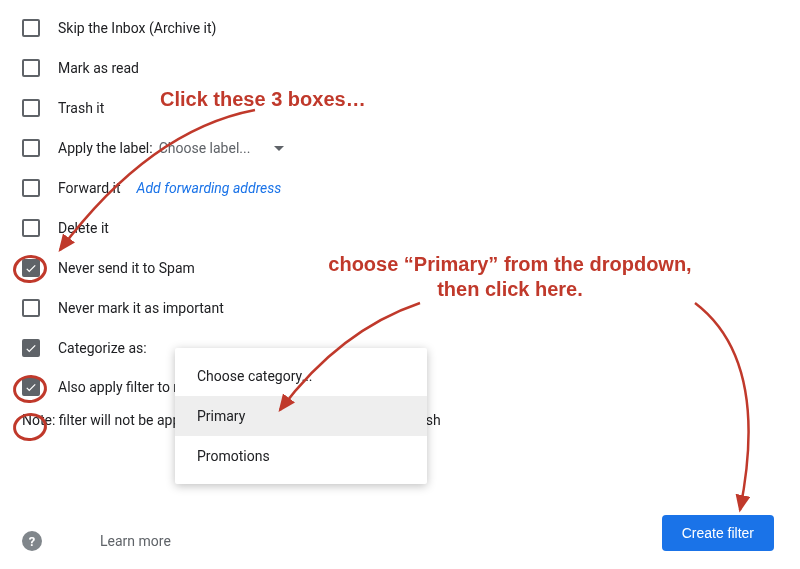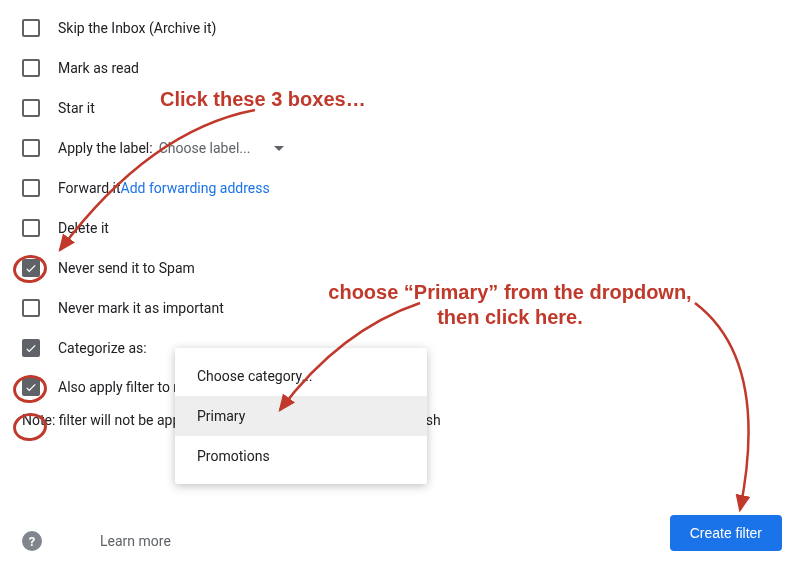--- a/index.html
+++ b/index.html
@@ -56,22 +56,23 @@
     width: 14px;
     height: 14px;
     fill: #fff;
   }
   .lbl {
     color: #202124;
     font-size: 14px;
     white-space: nowrap;
   }
   .extra {
-    margin-left: 0;
+    margin-left: 16px;
     white-space: nowrap;
+    font-style: italic;
   }
   .dropdown-inline {
     display: inline-flex;
     align-items: center;
     color: #5f6368;
     cursor: pointer;
     margin-left: 6px;
   }
   .dropdown-caret {
     margin-left: 24px;
@@ -110,21 +111,21 @@
     margin-right: 14px;
   }
   .learn {
     color: #5f6368;
     font-size: 14px;
     cursor: pointer;
     margin-left: 44px;
   }
   .primary-btn {
     position: absolute;
-    right: 18px;
+    right: 26px;
     bottom: 18px;
     background: #1a73e8;
     color: #fff;
     font-size: 14px;
     font-weight: 500;
     padding: 10px 20px;
     border-radius: 4px;
     border: none;
     cursor: pointer;
   }
@@ -203,21 +204,21 @@
     <div class="cb-wrap">
         <div class="cb"></div>
       </div>
     <span class="lbl">Mark as read</span>
   </div>
 
   <div class="row">
     <div class="cb-wrap">
         <div class="cb"></div>
       </div>
-    <span class="lbl">Star it</span>
+    <span class="lbl">Trash it</span>
   </div>
 
   <div class="row">
     <div class="cb-wrap">
         <div class="cb"></div>
       </div>
     <span class="lbl">Apply the label:</span>
     <span class="dropdown-inline">
       <span>Choose label...</span>
       <span class="dropdown-caret"></span>
@@ -295,21 +296,21 @@
   <div class="item head">Choose category...</div>
   <div class="item sel">Primary</div>
   <div class="item">Promotions</div>
 </div>
 
 <div class="circled" style="left:13px; top:255px;"></div>
 <div class="circled" style="left:13px; top:375px;"></div>
 <div class="circled" style="left:13px; top:413px;"></div>
 
 <div class="red-text" style="left:160px; top:88px;">Click these 3 boxes…</div>
-<div class="red-text two-line" style="left:300px; top:252px; width:420px;margin-top:28px;">
+<div class="red-text two-line" style="left:300px; top:252px; width:420px;">
   <span style="white-space:pre-line;">choose “Primary” from the dropdown,
 then click here.</span>
 </div>
 
 <svg class="arrow" style="left:0; top:0; width:800px; height:569px;">
   <defs>
     <marker id="ah" markerWidth="10" markerHeight="10" refX="6" refY="3" orient="auto">
       <path d="M0,0 L7,3 L0,6 Z" fill="#c0392b"></path>
     </marker>
   </defs>

